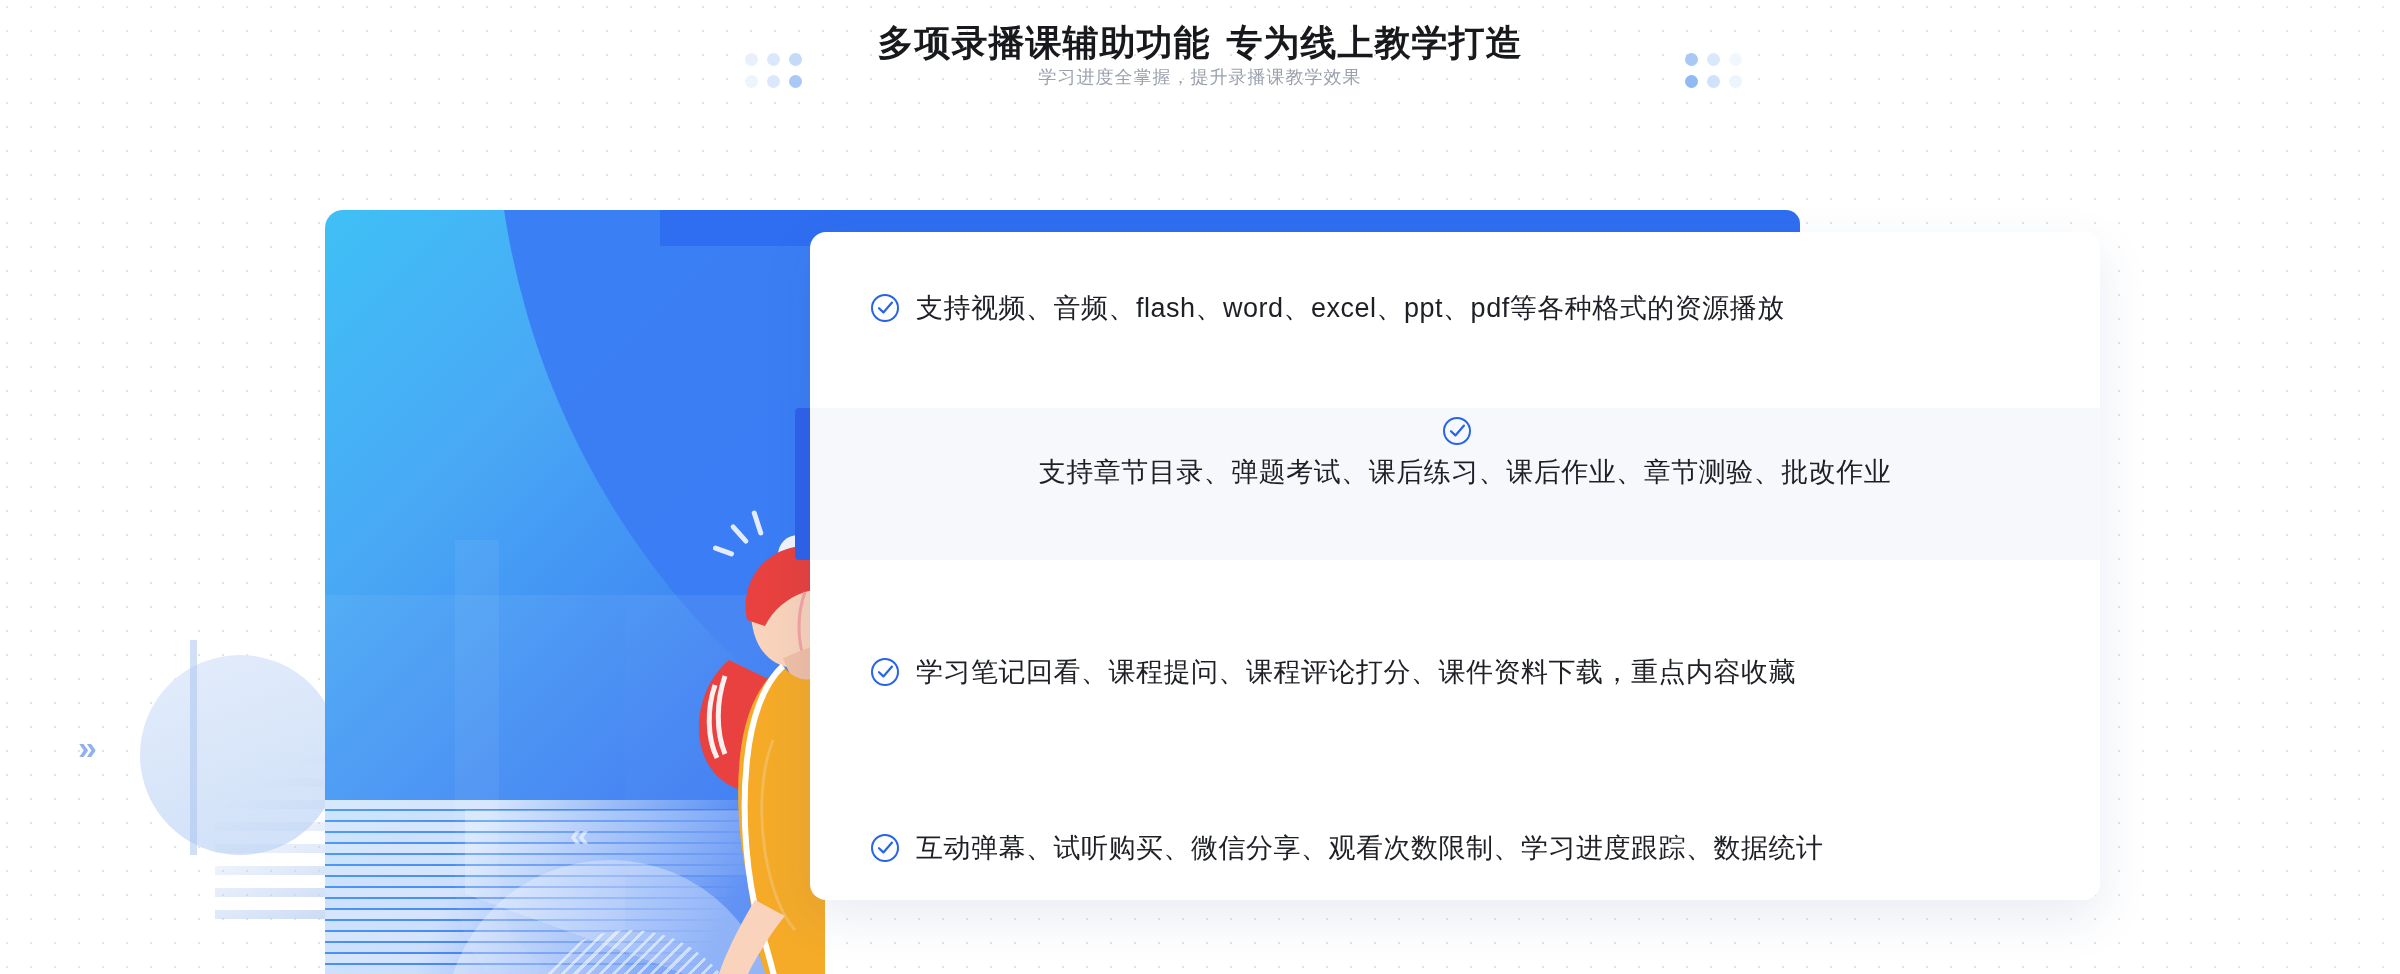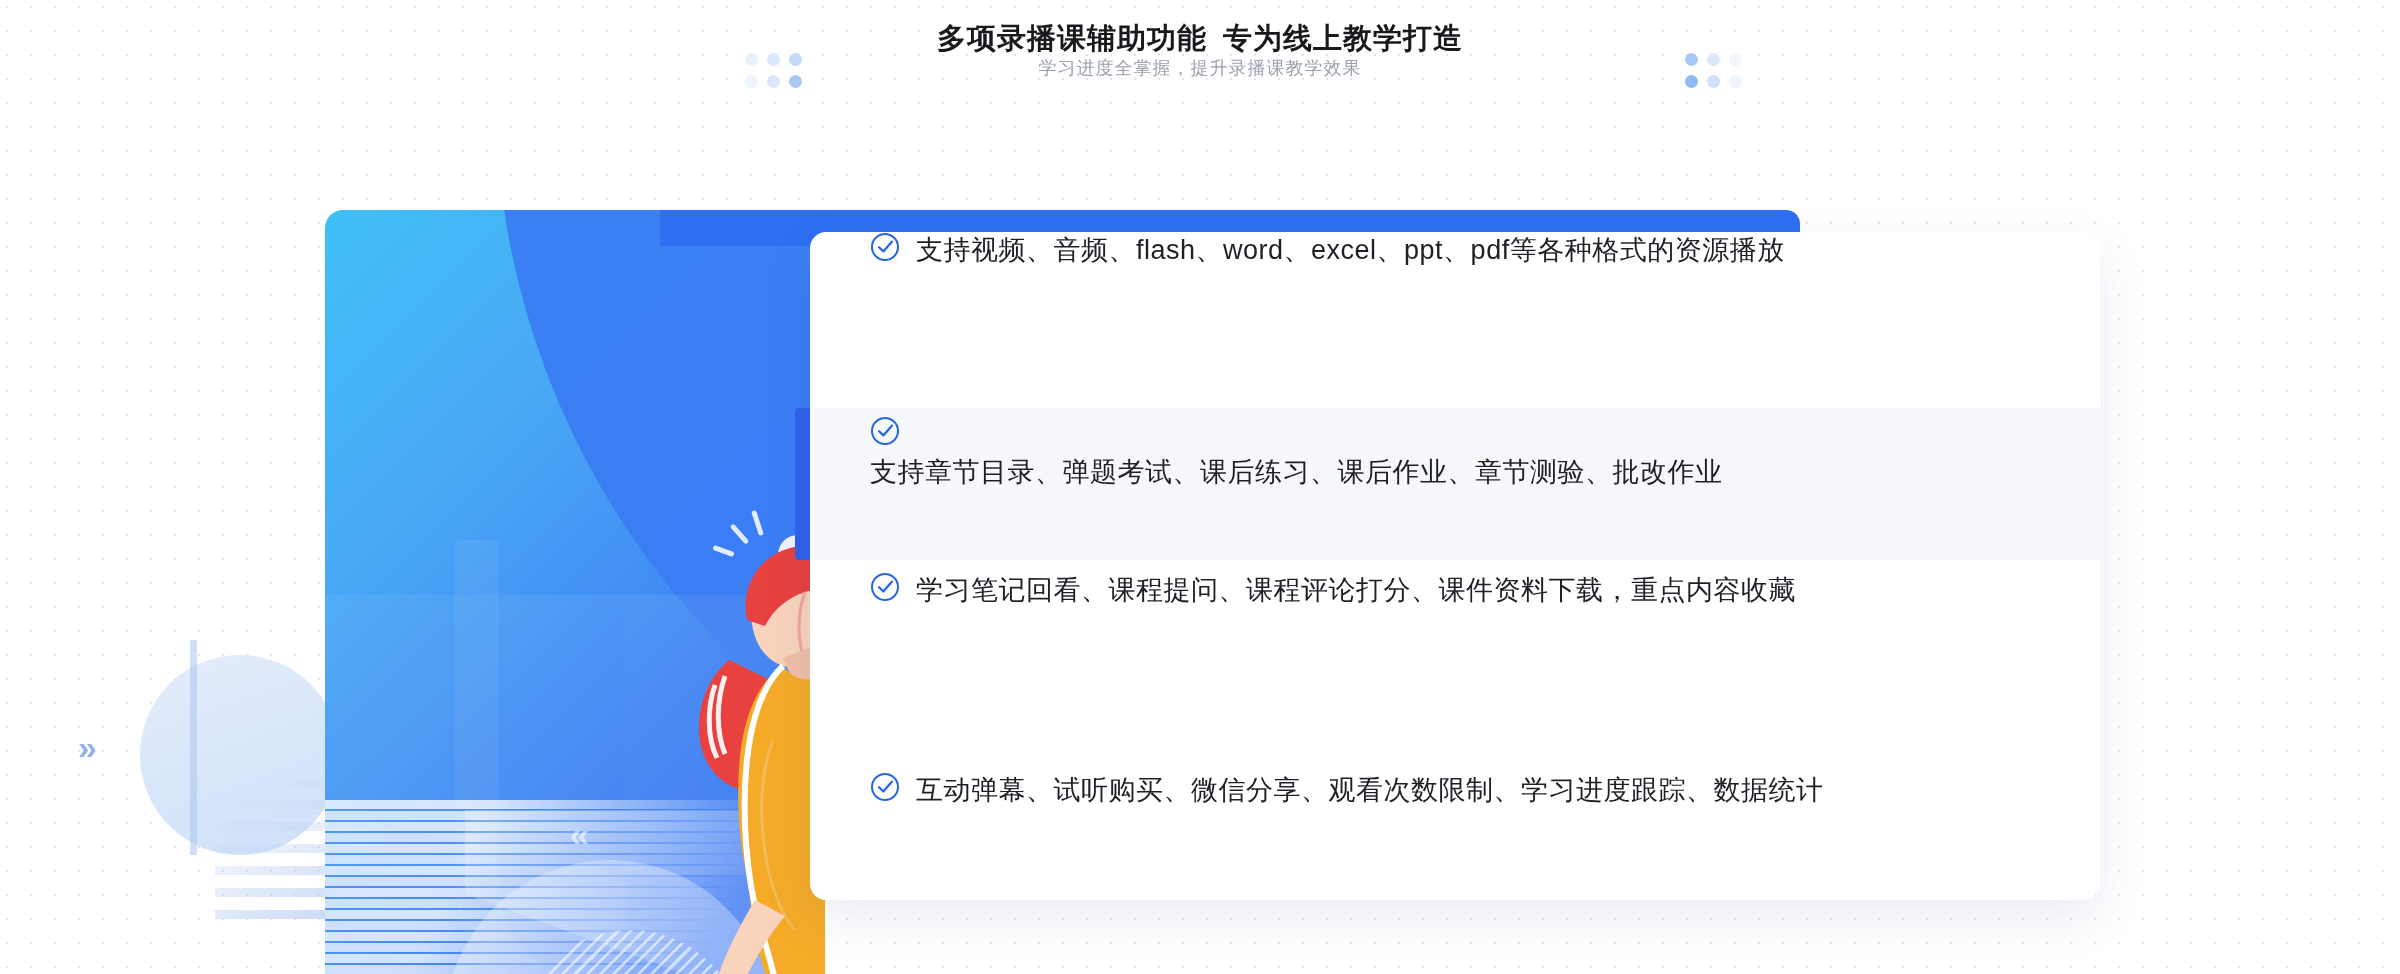--- a/index.html
+++ b/index.html
@@ -24,21 +24,21 @@
   #vignette{
     position:absolute;inset:0;
     background:
       radial-gradient(ellipse 115% 110% at 50% 50%, rgba(255,255,255,0) 55%, rgba(255,255,255,0.85) 92%, #fff 100%);
     pointer-events:none;
   }
 
   
   .header{position:absolute;left:0;right:0;top:20px;text-align:center;z-index:6;}
   .title{
-    font-size:29px;line-height:1.25;font-weight:700;color:#18191c;
+    font-size:36px;line-height:1.25;font-weight:700;color:#18191c;
     letter-spacing:1px;
   }
   .title .gap{display:inline-block;width:16px;}
   .subtitle{
     margin-top:0;font-size:18px;color:#9aa0ad;letter-spacing:1px;font-weight:400;
   }
 
   
   .dotcluster{position:absolute;top:48px;display:grid;grid-template-columns:repeat(3,22px);grid-template-rows:repeat(2,22px);}
   .dotcluster span{width:13px;height:13px;border-radius:50%;justify-self:center;align-self:center;}
@@ -138,21 +138,21 @@
     position:absolute;left:795px;top:408px;width:22px;height:152px;
     background:#2f62ea;border-radius:4px 0 0 4px;z-index:4;
   }
   .rowhl{
     position:absolute;left:810px;top:408px;width:1290px;height:152px;
     background:#f7f8fc;z-index:6;
   }
 
   .rows{position:absolute;left:810px;top:232px;width:1290px;height:668px;z-index:7;}
   .row{
-    position:absolute;left:60px;right:40px;height:152px;display:flex;align-items:flex-start;
+    position:absolute;left:60px;right:40px;height:152px;display:flex;align-items:center;
   }
   .row .ico{width:46px;flex:0 0 46px;display:flex;align-items:center;justify-content:flex-start;}
   .row .txt{
     font-size:27px;color:#1e2026;letter-spacing:.5px;white-space:nowrap;
   }
 
   .chev-far-left{
     position:absolute;left:78px;top:728px;color:#7fa4e8;font-size:34px;font-weight:700;z-index:6;opacity:.85;
   }
   .deco-circle{
@@ -320,21 +320,21 @@
     <div class="row" style="top:176px;flex-direction:column;">
       <span class="ico">
         <svg width="30" height="30" viewBox="0 0 30 30">
           <circle cx="15" cy="15" r="13" fill="none" stroke="#2665e8" stroke-width="2"></circle>
           <path d="M9 15.2 L13.4 19.4 L22 9.6" fill="none" stroke="#2665e8" stroke-width="2.2" stroke-linecap="round" stroke-linejoin="round"></path>
         </svg>
       </span>
       <span class="txt">支持章节目录、弹题考试、课后练习、课后作业、章节测验、批改作业</span>
     </div>
 
-    <div class="row" style="top:340px;">
+    <div class="row" style="top:364px;">
       <span class="ico">
         <svg width="30" height="30" viewBox="0 0 30 30">
           <circle cx="15" cy="15" r="13" fill="none" stroke="#2665e8" stroke-width="2"></circle>
           <path d="M9 15.2 L13.4 19.4 L22 9.6" fill="none" stroke="#2665e8" stroke-width="2.2" stroke-linecap="round" stroke-linejoin="round"></path>
         </svg>
       </span>
       <span class="txt">学习笔记回看、课程提问、课程评论打分、课件资料下载，重点内容收藏</span>
     </div>
 
     <div class="row" style="top:540px;">

